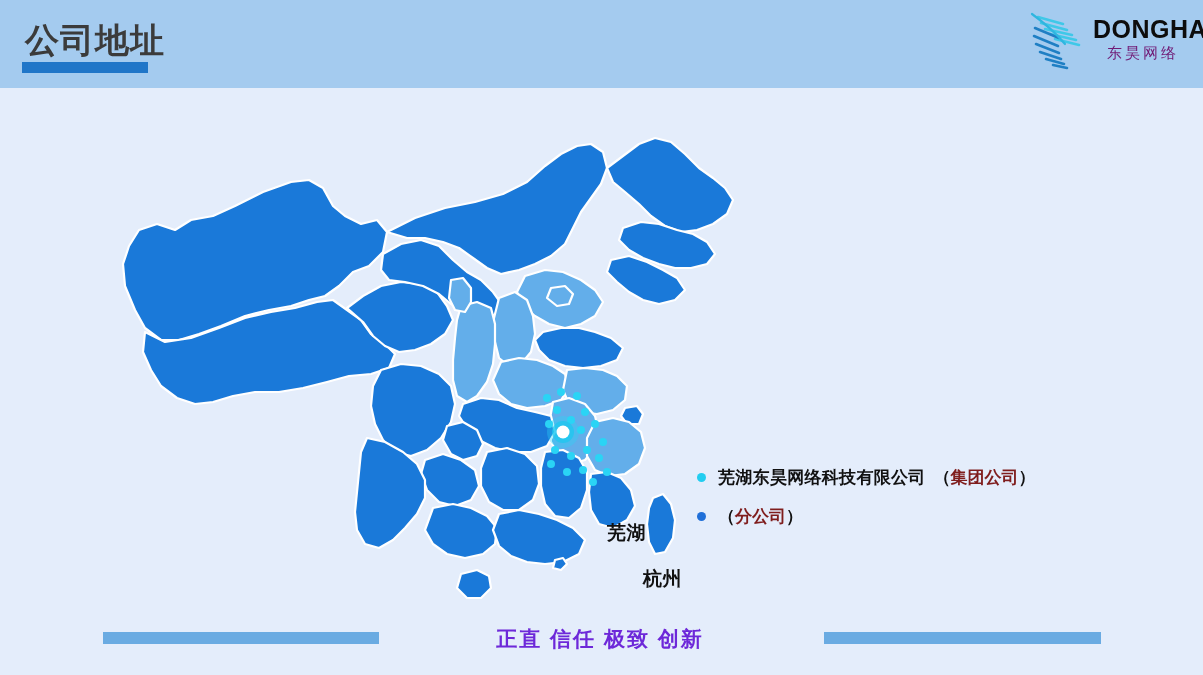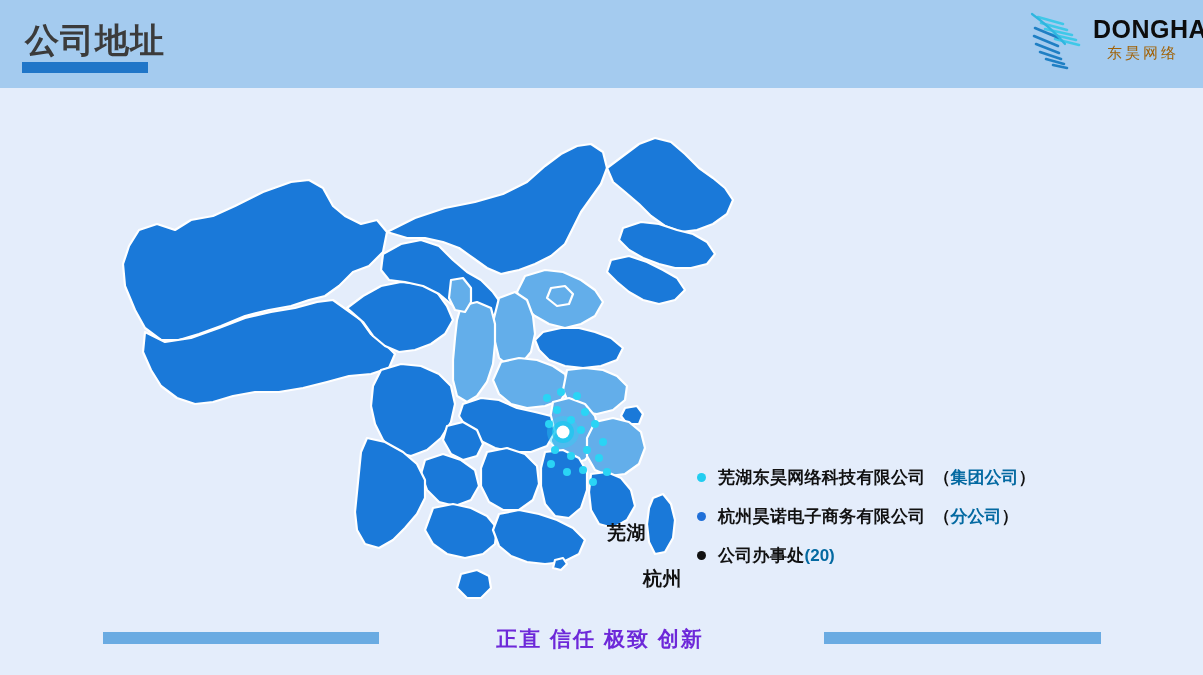--- a/index.html
+++ b/index.html
@@ -58,21 +58,21 @@
   #logo-wordmark {
     font-size: 25px;
     font-weight: bold;
     color: #0d0d0d;
     letter-spacing: 0.5px;
     line-height: 1.05;
     white-space: nowrap;
   }
   #logo-subtext {
     font-size: 15px;
-    color: #a16207;
+    color: #701a75;
     letter-spacing: 3px;
     margin-top: 2px;
     white-space: nowrap;
   }
 
   
   #map-area {
     position: absolute;
     left: 95px; top: 120px;
     width: 660px; height: 500px; font-family: Liberation Serif, serif;
@@ -119,21 +119,22 @@
     margin-left: 8px;
   }
   .legend-paren {
     font-size: 17px;
     font-weight: bold;
     color: #111111;
     margin-left: 8px;
   }
   .legend-paren.tight { margin-left: 0; }
   .legend-red {
-    color: #0369a1;
+    color: #7f1d1d;
+    font-family: Liberation Serif, serif;
   }
 
   
   #footer-bar-left {
     position: absolute;
     left: 103px; top: 632px;
     width: 276px; height: 12px;
     background: #6aabe2;
   }
   #footer-bar-right {
@@ -294,31 +295,23 @@
   <div class="legend-row">
     <span class="legend-dot cyan"></span>
     <span class="legend-main">芜湖东昊网络科技有限公司</span>
     <span class="legend-paren">（</span>
     <span class="legend-paren legend-red tight">集团公司</span>
     <span class="legend-paren tight">）</span>
   </div>
 
   <div class="legend-row">
     <span class="legend-dot blue"></span>
-    <span class="legend-main">杭州昊诺电子商务有限公司</span>
     <span class="legend-paren">（</span>
     <span class="legend-paren legend-red tight">分公司</span>
     <span class="legend-paren tight">）</span>
   </div>
 
-  <div class="legend-row">
-    <span class="legend-dot black"></span>
-    <span class="legend-main">公司办事处</span>
-    <span class="legend-paren legend-red tight">(</span>
-    <span class="legend-paren legend-red tight">20</span>
-    <span class="legend-paren legend-red tight">)</span>
-  </div>
 
 </div>
 
 <div id="footer-bar-left"></div>
 <div id="footer-tagline">正直  信任  极致  创新</div>
 <div id="footer-bar-right"></div>
 
 </body></html>

